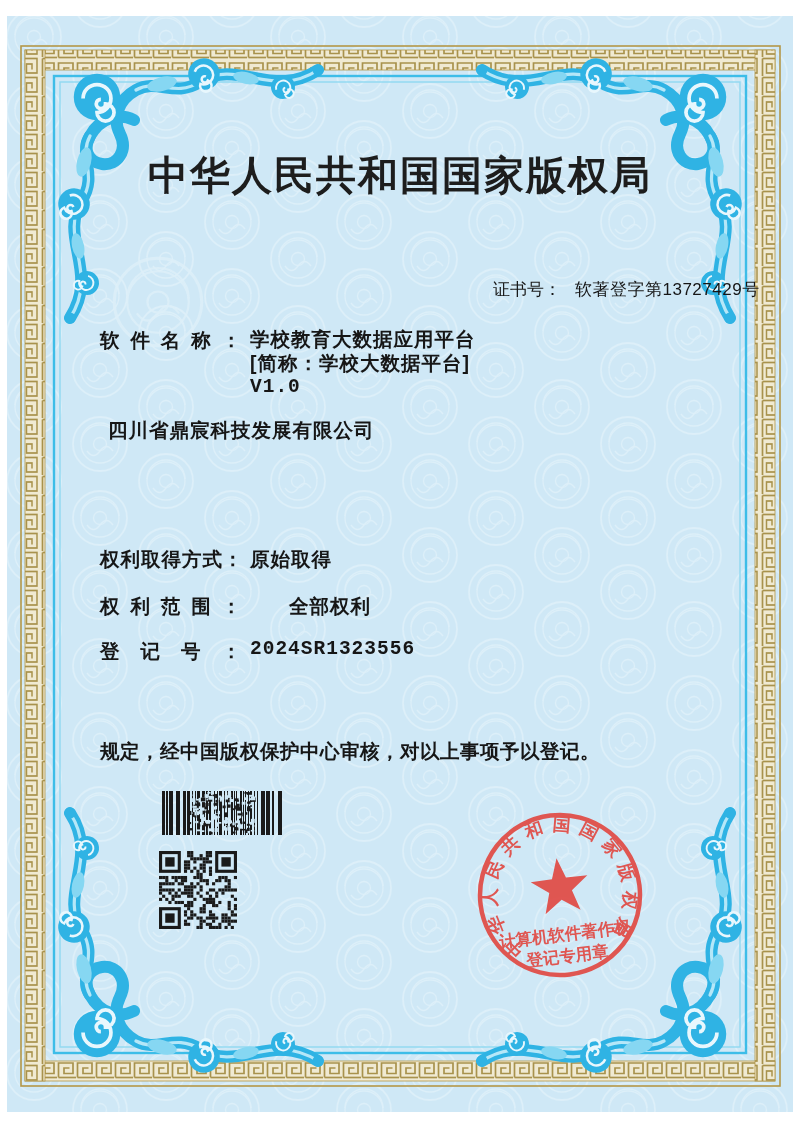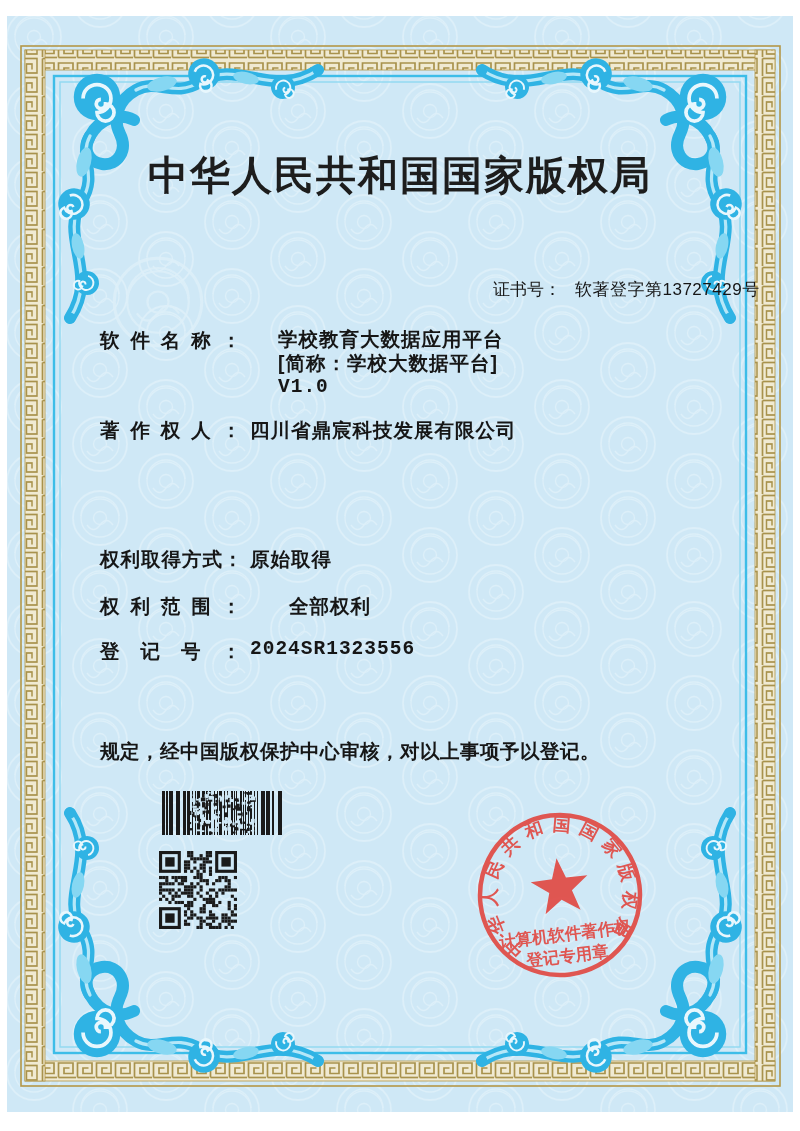--- a/index.html
+++ b/index.html
@@ -16,21 +16,21 @@
   }
   .title.l1{top:148px;}
   .title.l2{top:204px;}
   .certno{position:absolute;left:493px;top:278px;font-size:17px;font-weight:400;display:flex;gap:14px;white-space:nowrap;}
   .certno .num{letter-spacing:0.5px;}
   .row{position:absolute;left:100px;display:flex;align-items:flex-start;font-size:19.5px;font-weight:700;letter-spacing:1px;white-space:nowrap;}
   .flabel{display:inline-block;width:142px;text-align:justify;text-align-last:justify;flex:0 0 142px;}
   .fvalue{margin-left:8px;}
   .fvalue .line{line-height:24px;}
   .mono{font-family:"Liberation Mono","DejaVu Sans Mono",monospace;}
-  .row.r1{top:327px;gap:28px;}
+  .row.r1{top:327px;}
   .row.r2{top:417px;}
   .row.r3{top:546px;}
   .row.r4{top:593px;gap:39px;}
   .row.r5{top:638px;}
   .para{position:absolute;left:100px;width:620px;font-size:19.5px;font-weight:700;letter-spacing:0.5px;white-space:nowrap;}
   .para.p1{top:691px;padding-left:39px;}
   .para.p2{top:738px;}
   .date{position:absolute;left:486px;top:966px;font-size:22px;font-weight:700;letter-spacing:1px;white-space:nowrap;}
 </style>
 </head>
@@ -550,21 +550,20 @@
     <div class="row r1">
       <span class="flabel">软件名称：</span>
       <span class="fvalue">
         <div class="line">学校教育大数据应用平台</div>
         <div class="line">[简称：学校大数据平台]</div>
         <div class="line mono">V1.0</div>
       </span>
     </div>
 
     <div class="row r2">
-      <span class="flabel">著作权人：</span>
       <span class="fvalue">四川省鼎宸科技发展有限公司</span>
     </div>
 
     <div class="row r3">
       <span class="flabel">权利取得方式：</span>
       <span class="fvalue">原始取得</span>
     </div>
 
     <div class="row r4">
       <span class="flabel">权利范围：</span>

